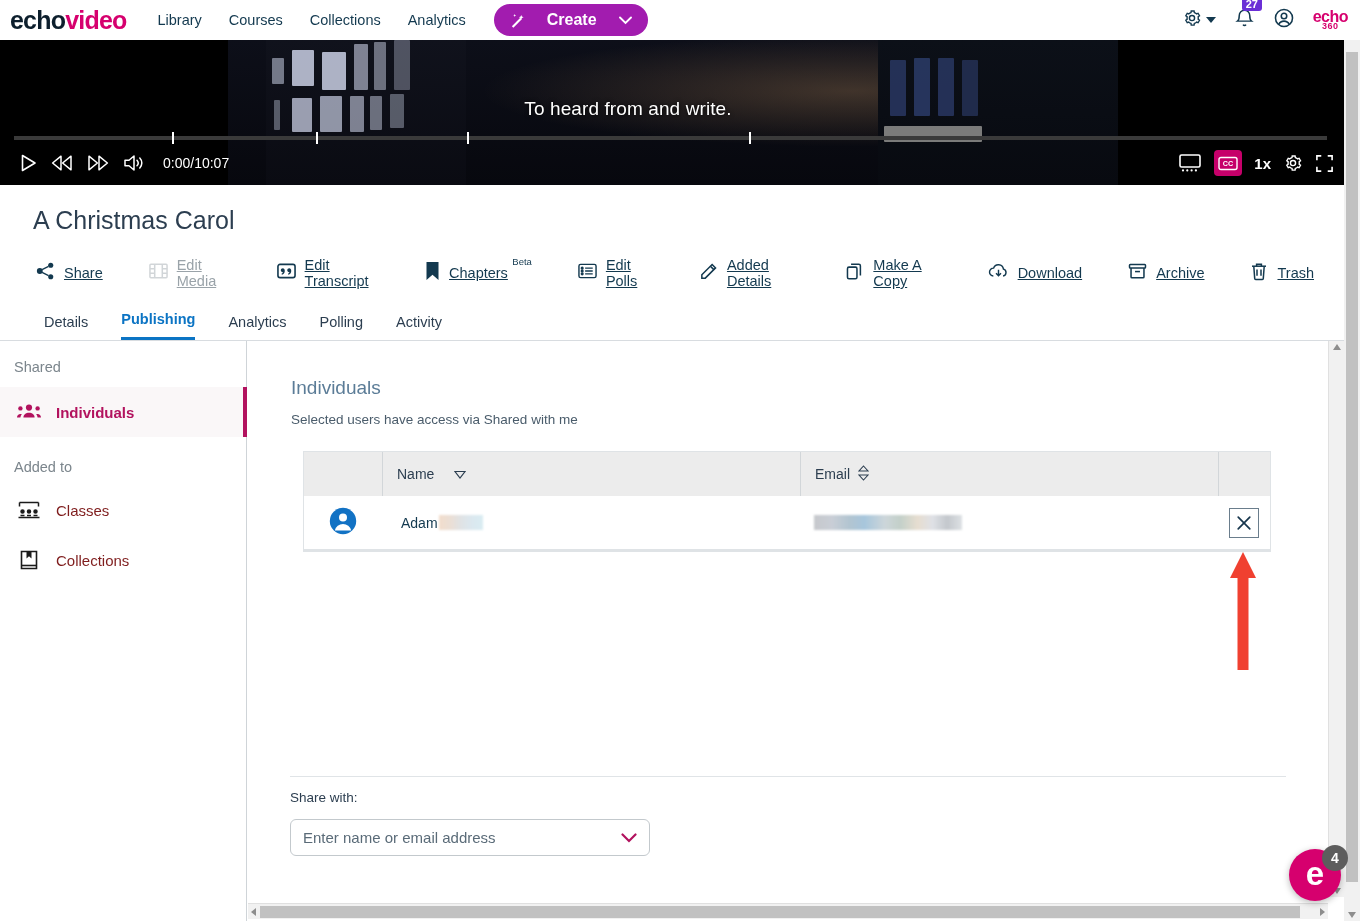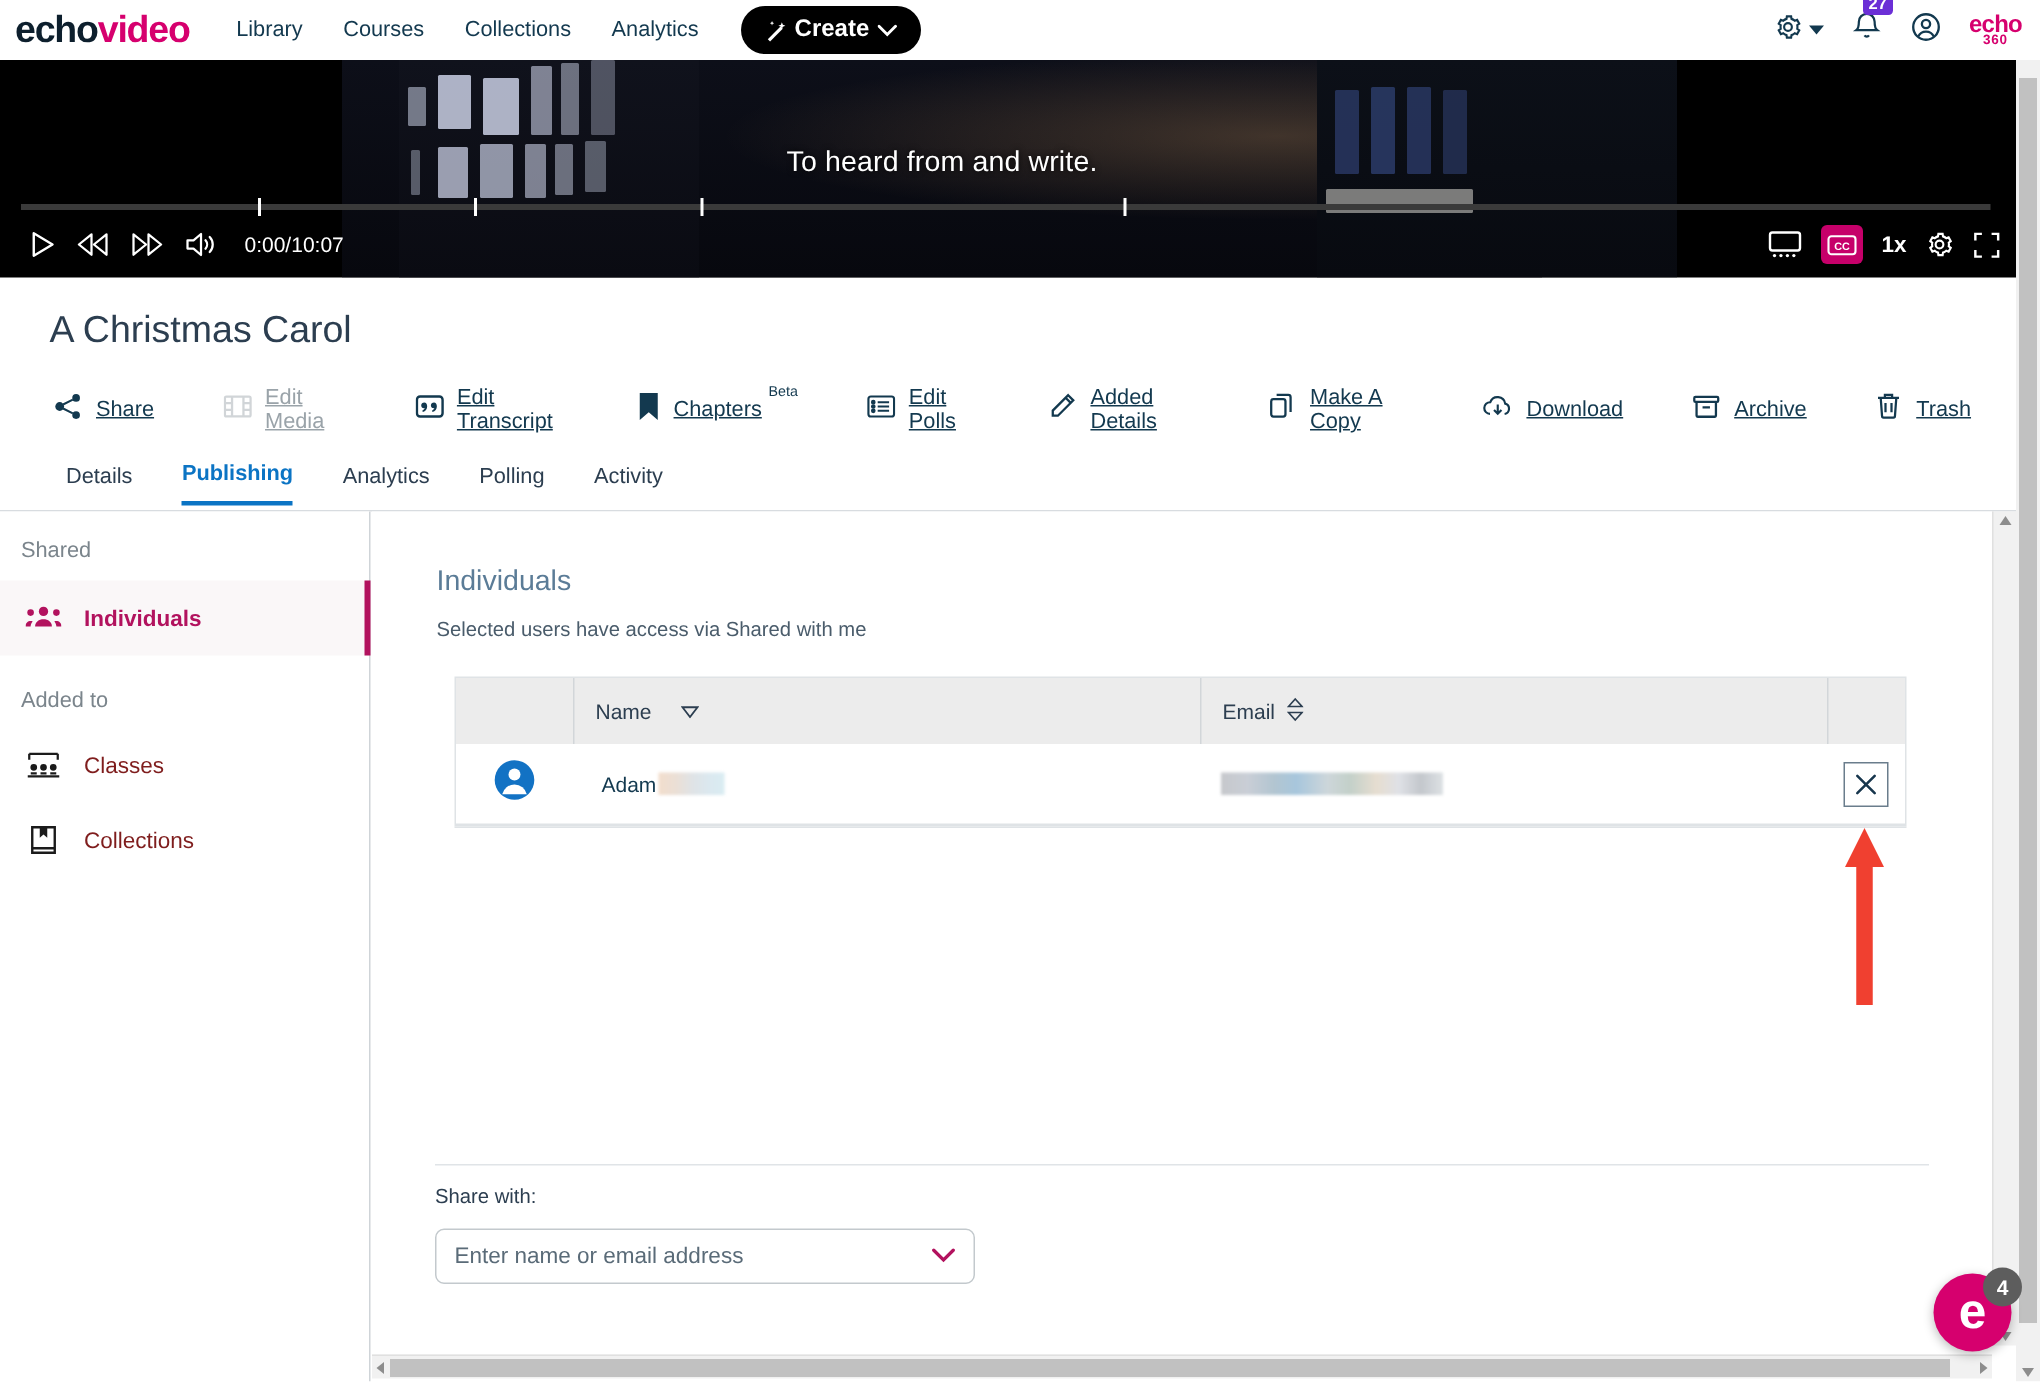--- a/index.html
+++ b/index.html
@@ -16,23 +16,23 @@
     position: absolute; top: 0; left: 0; width: 1360px; height: 40px;
     background: #ffffff; display: flex; align-items: center;
     z-index: 40;
   }
   .brand { margin-left: 10px; font-size: 25px; font-weight: 700; letter-spacing: -0.8px; }
   .brand .echo { color: #0d1f2d; }
   .brand .video { color: #d6006e; }
   .navlinks { display: flex; align-items: center; gap: 27px; margin-left: 31px; }
   .navlink { font-size: 14.5px; color: #13394f; cursor: pointer; }
   .create-btn {
-    margin-left: 28px; background: #000000; color: #fff;
+    margin-left: 28px; background: #a21caf; color: #fff;
     border-radius: 20px; height: 32px; padding: 0 16px;
-    display: flex; align-items: center; gap: 5px;
+    display: flex; align-items: center; gap: 22px;
     font-size: 16px; font-weight: 700; cursor: pointer;
   }
   .create-btn svg { display:block; }
   .nav-right { margin-left: auto; display: flex; align-items: center; gap: 18px; padding-right: 12px; }
   .gear-wrap { display: flex; align-items: center; gap: 4px; cursor: pointer; }
   .caret-down { width: 0; height: 0; border-left: 5px solid transparent; border-right: 5px solid transparent; border-top: 6px solid #13394f; }
   .bell-wrap { position: relative; cursor: pointer; }
   .bell-badge {
     position: absolute; top: -11px; left: 8px; background: #6b2fd6; color: #fff;
     font-size: 11px; font-weight: 700; border-radius: 3px; padding: 1px 4px; min-width: 19px; text-align: center;
@@ -81,21 +81,21 @@
   .act { display: flex; align-items: center; gap: 9px; margin-right: 46px; cursor: pointer; position: relative; }
   .act .lbl { font-size: 14.5px; color: #13394f; text-decoration: underline; }
   .act.disabled { cursor: default; }
   .act.disabled .lbl { color: #9aa3a9; }
   .act.disabled svg { opacity: 0.45; }
   .beta { position: absolute; right: -24px; top: -5px; font-size: 9.5px; color: #13394f; }
 
   
   .tabs {
     position: absolute; top: 305px; left: 0; width: 1360px; height: 35px;
-    display: flex; align-items: center; padding-left: 44px; gap: 33px;
+    display: flex; align-items: flex-end; padding-left: 44px; gap: 33px;
   }
   .tab { font-size: 14.5px; color: #2c3e50; cursor: pointer; padding-bottom: 10px; }
   .tab.active { color: #0b74c4; font-weight: 700; border-bottom: 3px solid #0b74c4; }
   .tabs-rule { position: absolute; top: 340px; left: 0; width: 1360px; height: 1px; background: #d8dce0; }
 
   
   .sidebar { position: absolute; top: 341px; left: 0; width: 247px; height: 580px; background: #fff; border-right: 1px solid #cfd4d8; }
   .side-head { font-size: 14.5px; color: #7b858c; padding: 18px 0 0 14px; }
   .side-item {
     display: flex; align-items: center; gap: 14px; height: 50px; padding-left: 16px; cursor: pointer; position: relative;

